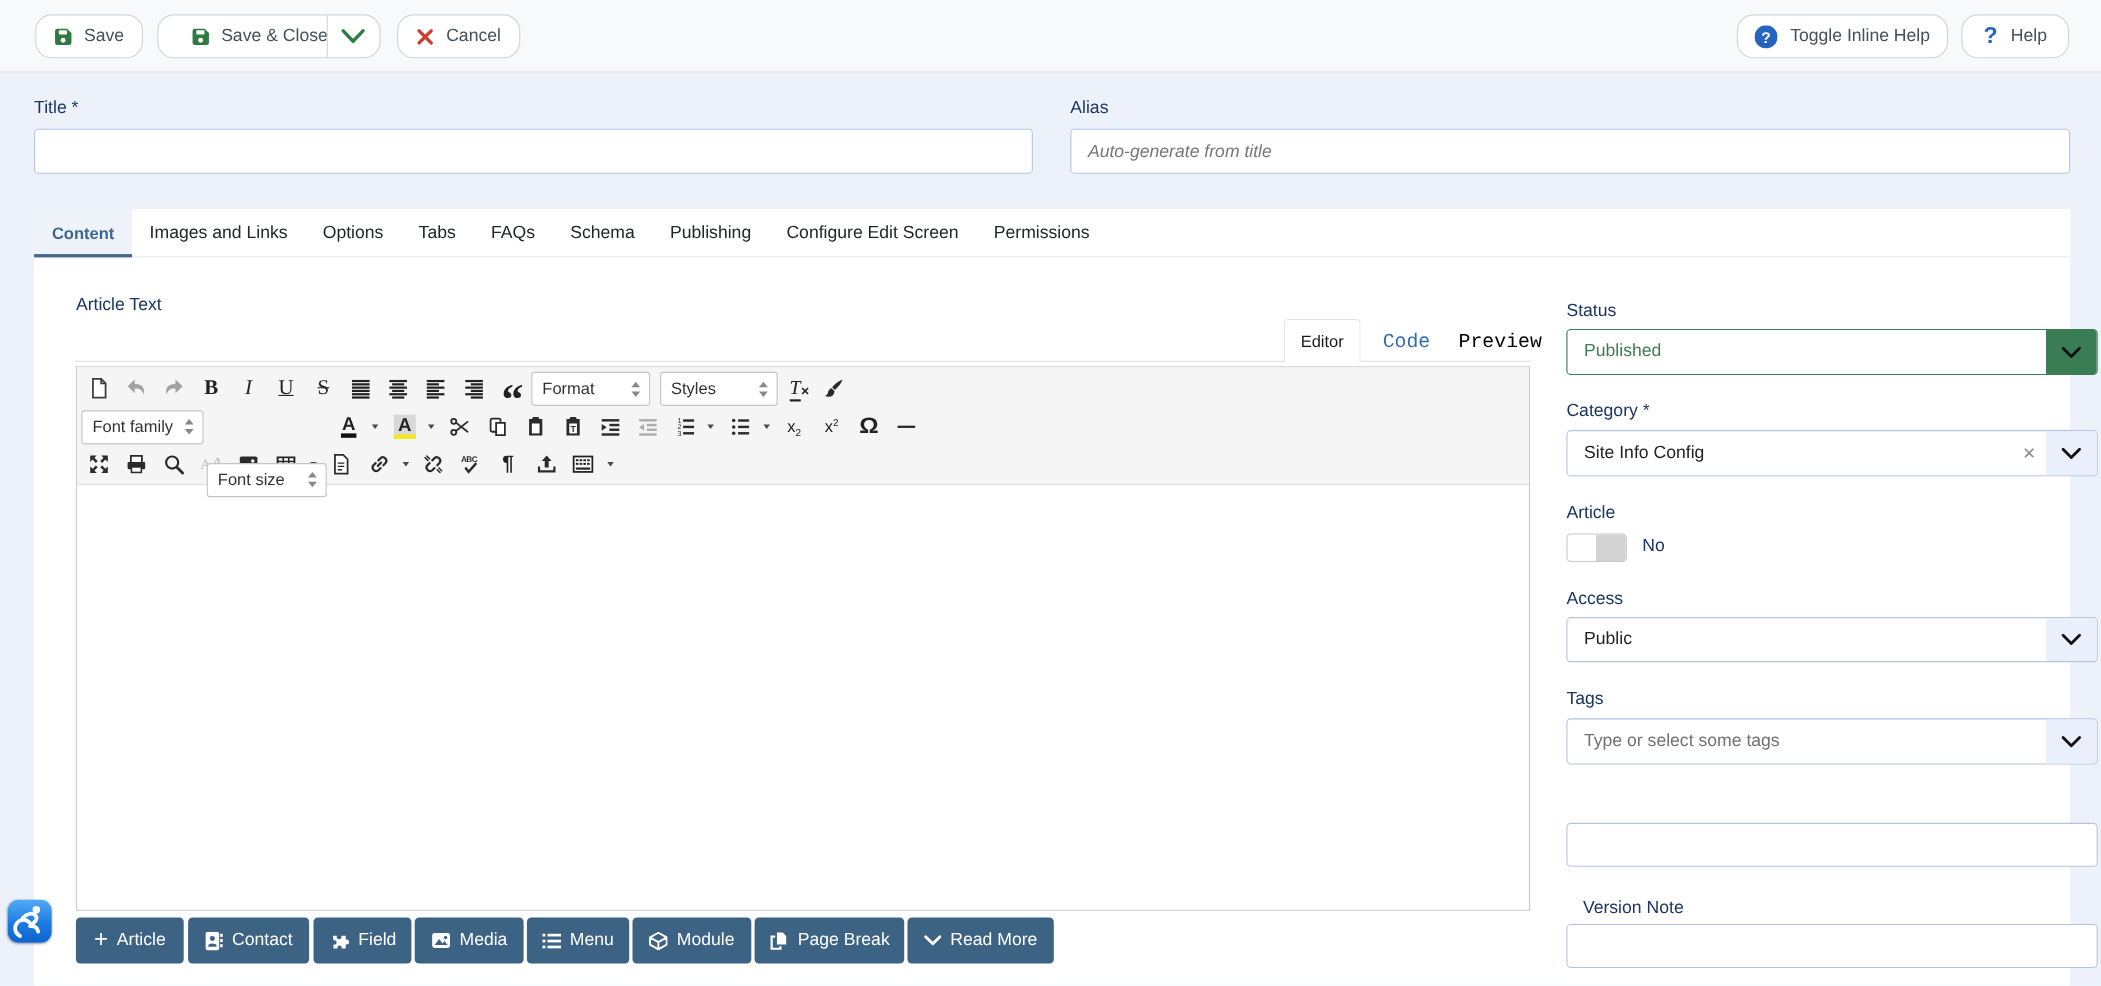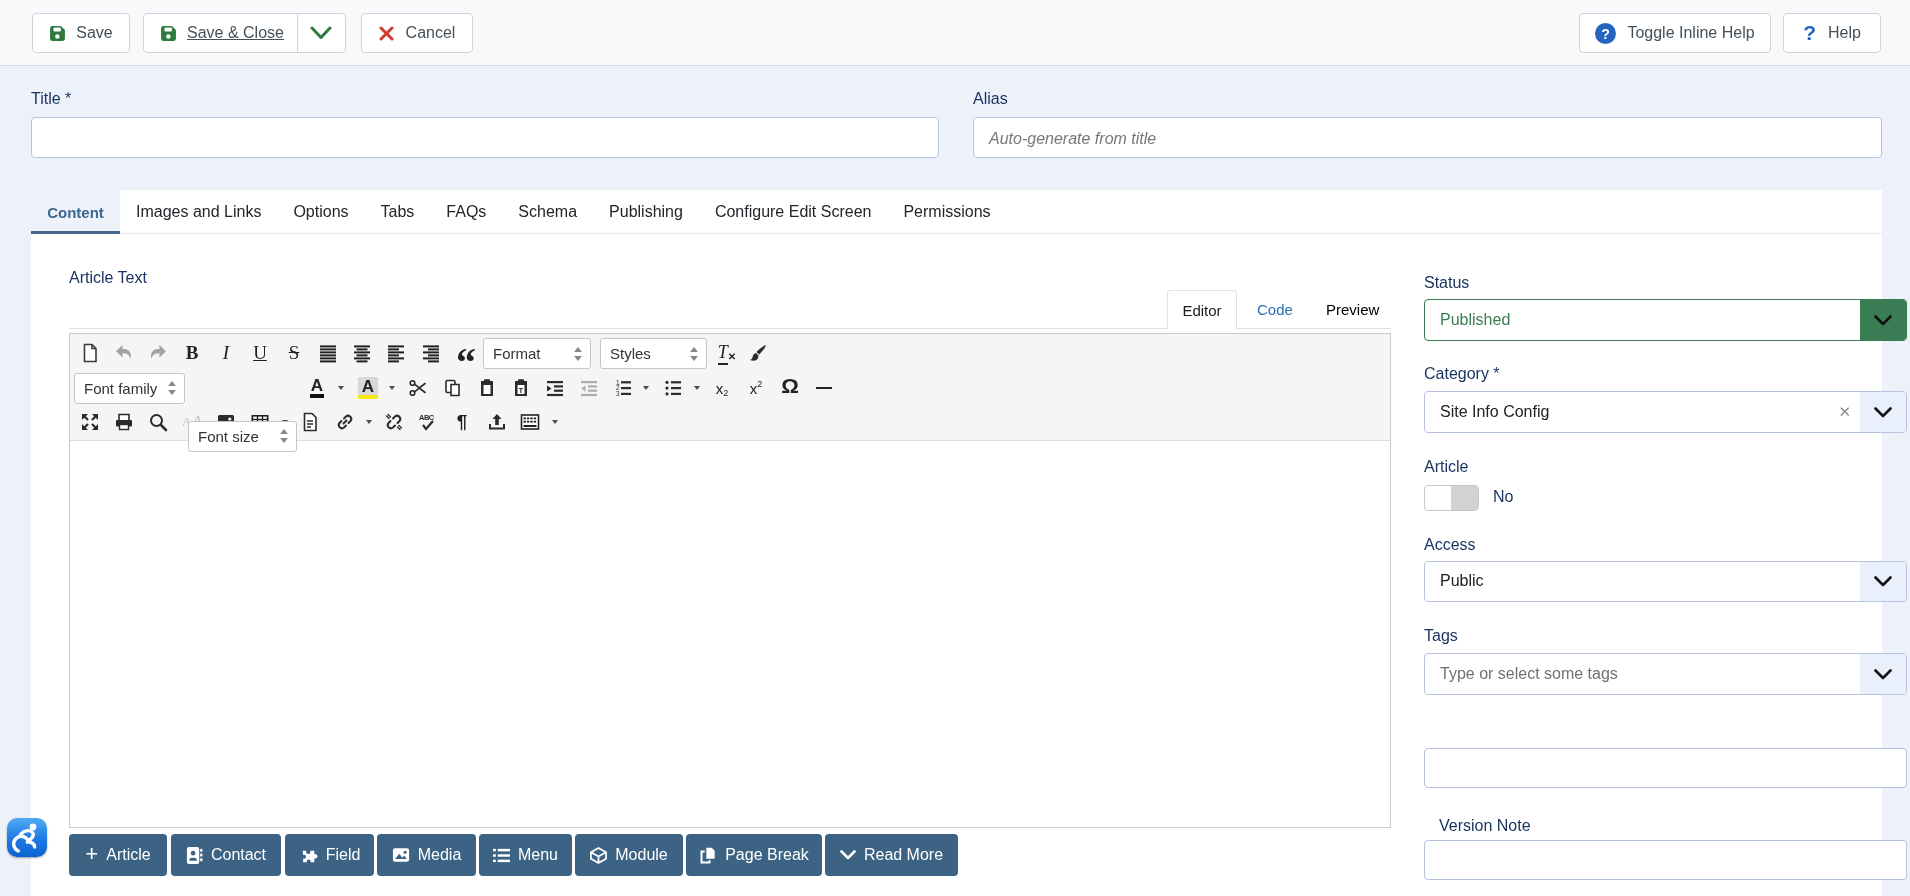--- a/index.html
+++ b/index.html
@@ -1,31 +1,31 @@
 <!DOCTYPE html>
 <html><head>
 <meta charset="utf-8">
 <style>
 * { margin:0; padding:0; box-sizing:border-box; }
 html,body { width:1910px; height:896px; font-family:"Liberation Sans",sans-serif; background:#edf1fa; overflow:hidden; }
 .abs { position:absolute; }
 
 #topbar { position:absolute; left:0; top:0; width:1910px; height:66px; background:#f8f9fb; border-bottom:1px solid #d9dee4; }
-.tbtn { position:absolute; top:13px; height:40px; background:#fff; border:1px solid #ccd5dd; border-radius:4px; display:flex; align-items:center; justify-content:center; font-size:16px; color:#44505a; gap:10px; }
+.tbtn { position:absolute; top:13px; height:40px; background:#fff; border:1px solid #ccd5dd; border-radius:15px; display:flex; align-items:center; justify-content:center; font-size:16px; color:#44505a; gap:10px; }
 
 .lbl { position:absolute; font-size:16px; color:#1b3561; }
 .inp { position:absolute; background:#fff; border:1px solid #b7c4e0; border-radius:4px; }
 
 #card { position:absolute; left:31px; top:190px; width:1851px; height:706px; background:#fff; }
 #tabbar { position:absolute; left:0; top:0; width:1851px; height:44px; background:#fff; border-bottom:1px solid #e6e9f0; display:flex; }
 .tab { height:44px; display:flex; align-items:center; padding:0 16px; font-size:16px; color:#22262a; }
 .tab.active { background:#eef2f9; color:#3b688f; font-weight:bold; font-size:15px; border-bottom:3.5px solid #44688d; padding:3.5px 0 0 0; width:89px; justify-content:center; }
 
 #edtabline { position:absolute; left:69px; top:328px; width:1322px; height:1px; background:#dee2e6; }
-.edtab { position:absolute; font-size:15px; }
+.edtab { position:absolute; font-size:18px;font-family:Liberation Mono, monospace; }
 #mce { position:absolute; left:69px; top:333px; width:1322px; height:495px; border:1px solid #cbcbcb; background:#fff; }
 #mcetools { position:absolute; left:0; top:0; width:1320px; height:107px; background:#f5f5f6; border-bottom:1px solid #dcdcdc; }
 #mcestatus { position:absolute; left:0; top:463px; width:1320px; height:30px; background:#f8f8f8; border-top:1px solid #e0e0e0; font-size:14px; color:#555; }
 .ibox { position:absolute; width:26px; height:26px; display:flex; align-items:center; justify-content:center; }
 .msel { position:absolute; height:31px; background:#fff; border:1px solid #c5c5c5; border-radius:3px; font-size:15px; color:#333; display:flex; align-items:center; padding-left:9px; }
 .spin { position:absolute; right:8px; top:50%; transform:translateY(-50%); width:8px; height:14px; }
 .spin:before { content:""; position:absolute; left:0; top:0; border-left:4px solid transparent; border-right:4px solid transparent; border-bottom:5px solid #888; }
 .spin:after { content:""; position:absolute; left:0; bottom:0; border-left:4px solid transparent; border-right:4px solid transparent; border-top:5px solid #888; }
 .caret { position:absolute; width:0; height:0; border-left:3.5px solid transparent; border-right:3.5px solid transparent; border-top:4.5px solid #4a4a4a; }
 
@@ -46,21 +46,21 @@
         <path fill="#2e7a3f" d="M1 3 a2 2 0 0 1 2 -2 h8.2 L15 4.8 V13 a2 2 0 0 1 -2 2 H3 a2 2 0 0 1 -2 -2 z"></path>
         <rect x="4.2" y="2.4" width="7" height="3.6" rx="0.8" fill="#fff"></rect>
         <circle cx="7.9" cy="10.9" r="2.1" fill="#fff"></circle>
       </symbol>
 </defs>
   </svg>
 <div class="tbtn" style="left:32px; width:98px;"><svg width="17" height="17" viewBox="0 0 16 16">
       <use href="#floppy"></use>
     </svg>Save</div>
 <div class="tbtn" style="left:143px; width:203px;"></div>
-<div class="tbtn" style="left:145px; width:154px; border:none; background:transparent;text-decoration:underline;"><svg width="17" height="17" viewBox="0 0 16 16">
+<div class="tbtn" style="left:159px; width:154px; border:none; background:transparent;"><svg width="17" height="17" viewBox="0 0 16 16">
       <use href="#floppy"></use>
     </svg>Save &amp; Close</div>
 <div style="position:absolute; left:297px; top:14px; width:1px; height:38px; background:#ccd5dd;"></div>
 <svg class="abs" style="left:310px; top:26px;" width="22" height="15" viewBox="0 0 22 15">
     <path d="M2 2 L11 11.5 L20 2" fill="none" stroke="#2e7a3f" stroke-width="3" stroke-linecap="round" stroke-linejoin="round"></path>
   </svg>
 <div class="tbtn" style="left:361px; width:112px; gap:12px;"><svg width="15" height="15" viewBox="0 0 15 15">
       <path d="M2 2 L13 13 M13 2 L2 13" stroke="#d03b2e" stroke-width="3" stroke-linecap="round"></path>
     </svg>Cancel</div>
 <div class="tbtn" style="left:1579px; width:192px; gap:11px;"><svg width="21" height="21" viewBox="0 0 20 20">

